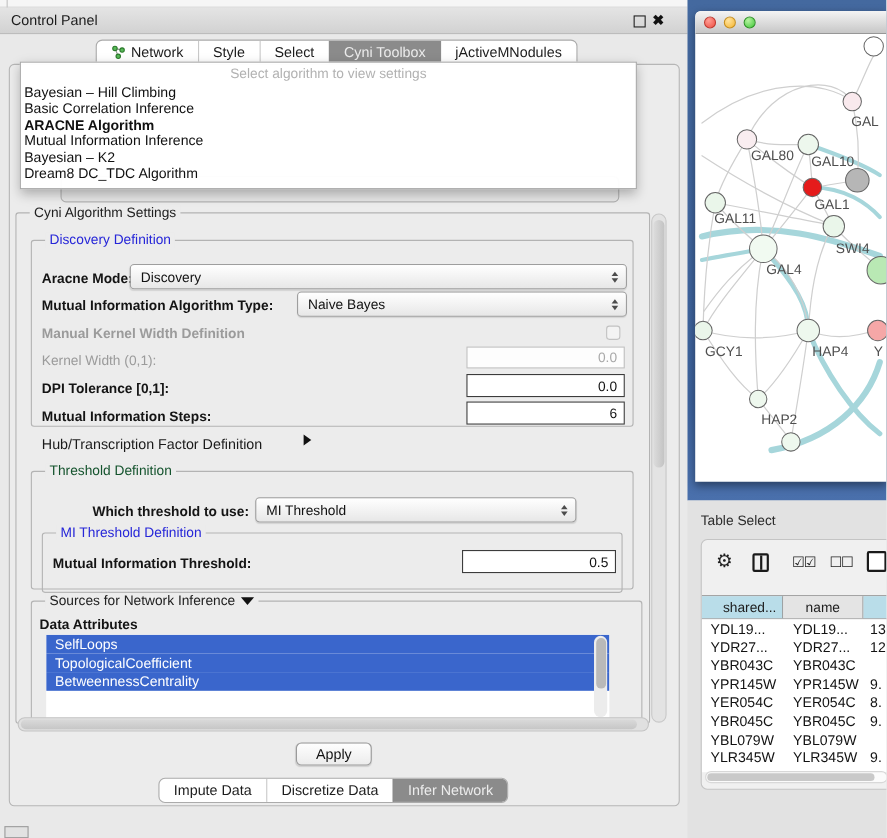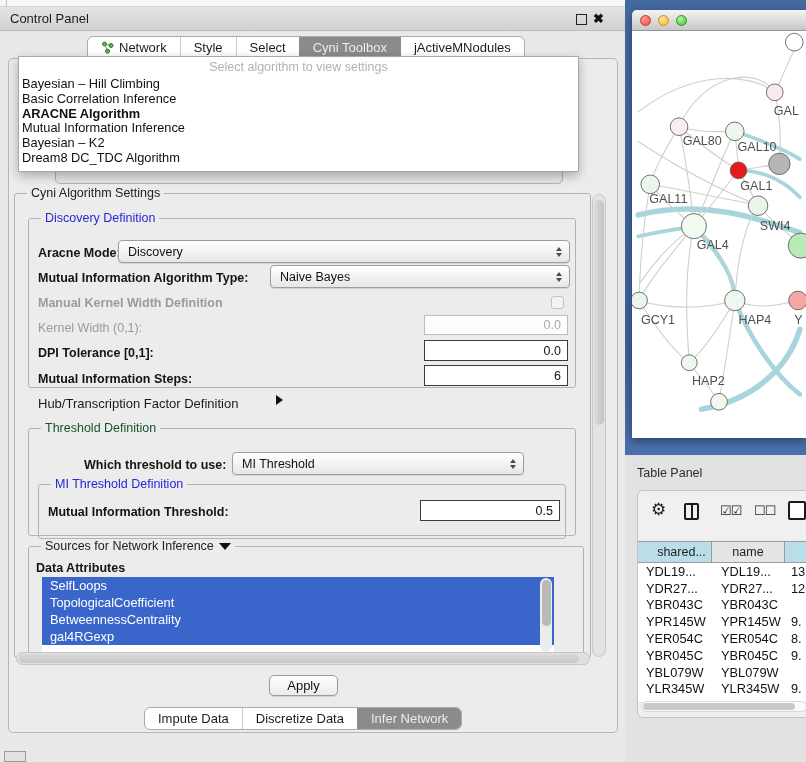--- a/index.html
+++ b/index.html
@@ -250,21 +250,20 @@
     <span class="legend">
       <span>Sources for Network Inference</span>
       <span class="tri-dn-big"></span>
     </span>
   </div>
   <span class="abs lbl" style="left:36px; top:561px;">Data Attributes</span>
   <div class="abs attr-list">
       <div class="attr-item" style="background: rgb(58, 102, 204);">SelfLoops</div>
       <div class="attr-item" style="background: rgb(58, 102, 204);">TopologicalCoefficient</div>
       <div class="attr-item" style="background: rgb(58, 102, 204);">BetweennessCentrality</div>
-      <div class="attr-item" style="background: rgb(58, 102, 204);">gal4RGexp</div>
     </div>
   <div class="abs attr-scroll">
       <div class="attr-thumb"></div>
     </div>
 
   <div class="abs hscroll">
       <div class="hthumb"></div>
     </div>
 
   <div class="abs apply-btn">
@@ -351,21 +350,21 @@
         <text x="644" y="216" fill="#4f4f4f" font-size="13.5" font-family="&quot;Liberation Sans&quot;, sans-serif">GAL11</text>
         <text x="695" y="266" fill="#4f4f4f" font-size="13.5" font-family="&quot;Liberation Sans&quot;, sans-serif">GAL4</text>
         <text x="635" y="346" fill="#4f4f4f" font-size="13.5" font-family="&quot;Liberation Sans&quot;, sans-serif">GCY1</text>
         <text x="740" y="346" fill="#4f4f4f" font-size="13.5" font-family="&quot;Liberation Sans&quot;, sans-serif">HAP4</text>
         <text x="800" y="346" fill="#4f4f4f" font-size="13.5" font-family="&quot;Liberation Sans&quot;, sans-serif">Y</text>
         <text x="690" y="412" fill="#4f4f4f" font-size="13.5" font-family="&quot;Liberation Sans&quot;, sans-serif">HAP2</text>
       </svg>
   </div>
 
   <div class="abs table-section">
-    <span class="tp-title">Table Panel</span>
+    <span class="tp-title">Table Select</span>
     <div class="table-panel">
       <span class="gear">⚙</span>
       <span class="split-ico"></span>
       <span class="checks" style="left:82px;">☑☑</span>
       <span class="checks" style="left:116px;">☐☐</span>
       <span class="doc-ico"></span>
       <div class="tbl-head">
           <div class="th hl" style="width: 74px;">shared...</div>
           <div class="th plainbg" style="width: 73px;">name</div>
           <div class="th hl" style="width: 28px;"></div>

